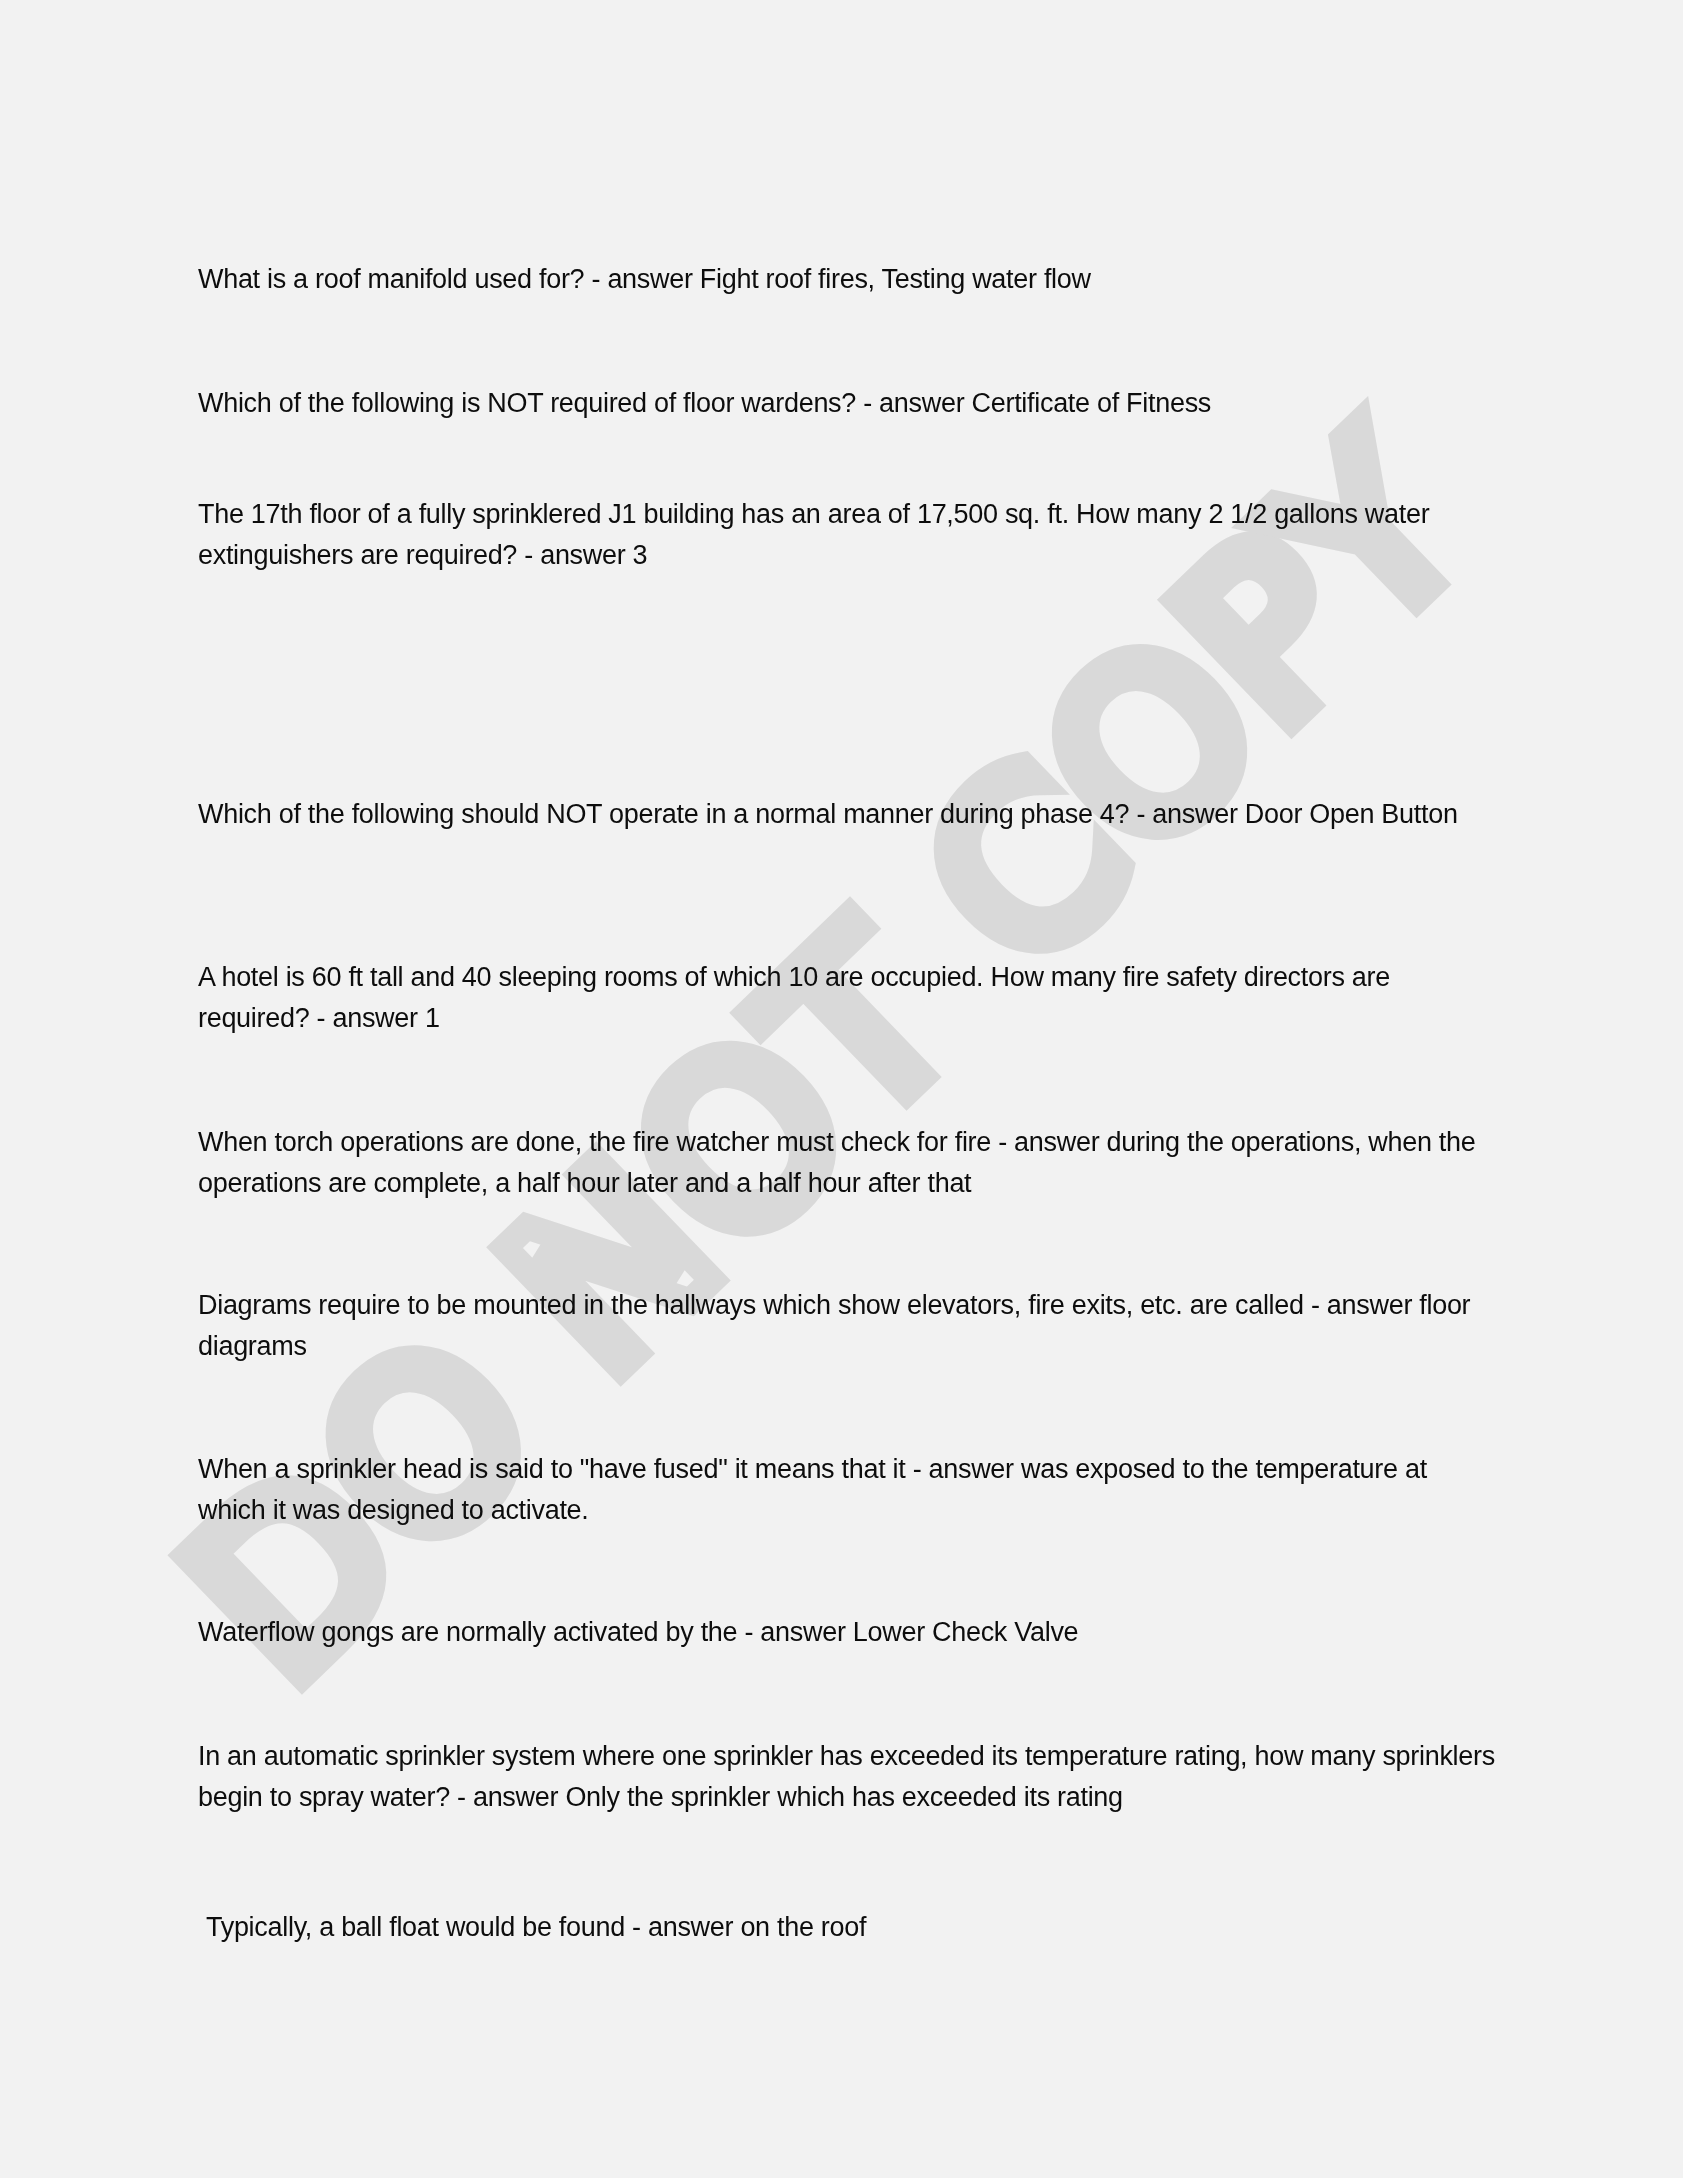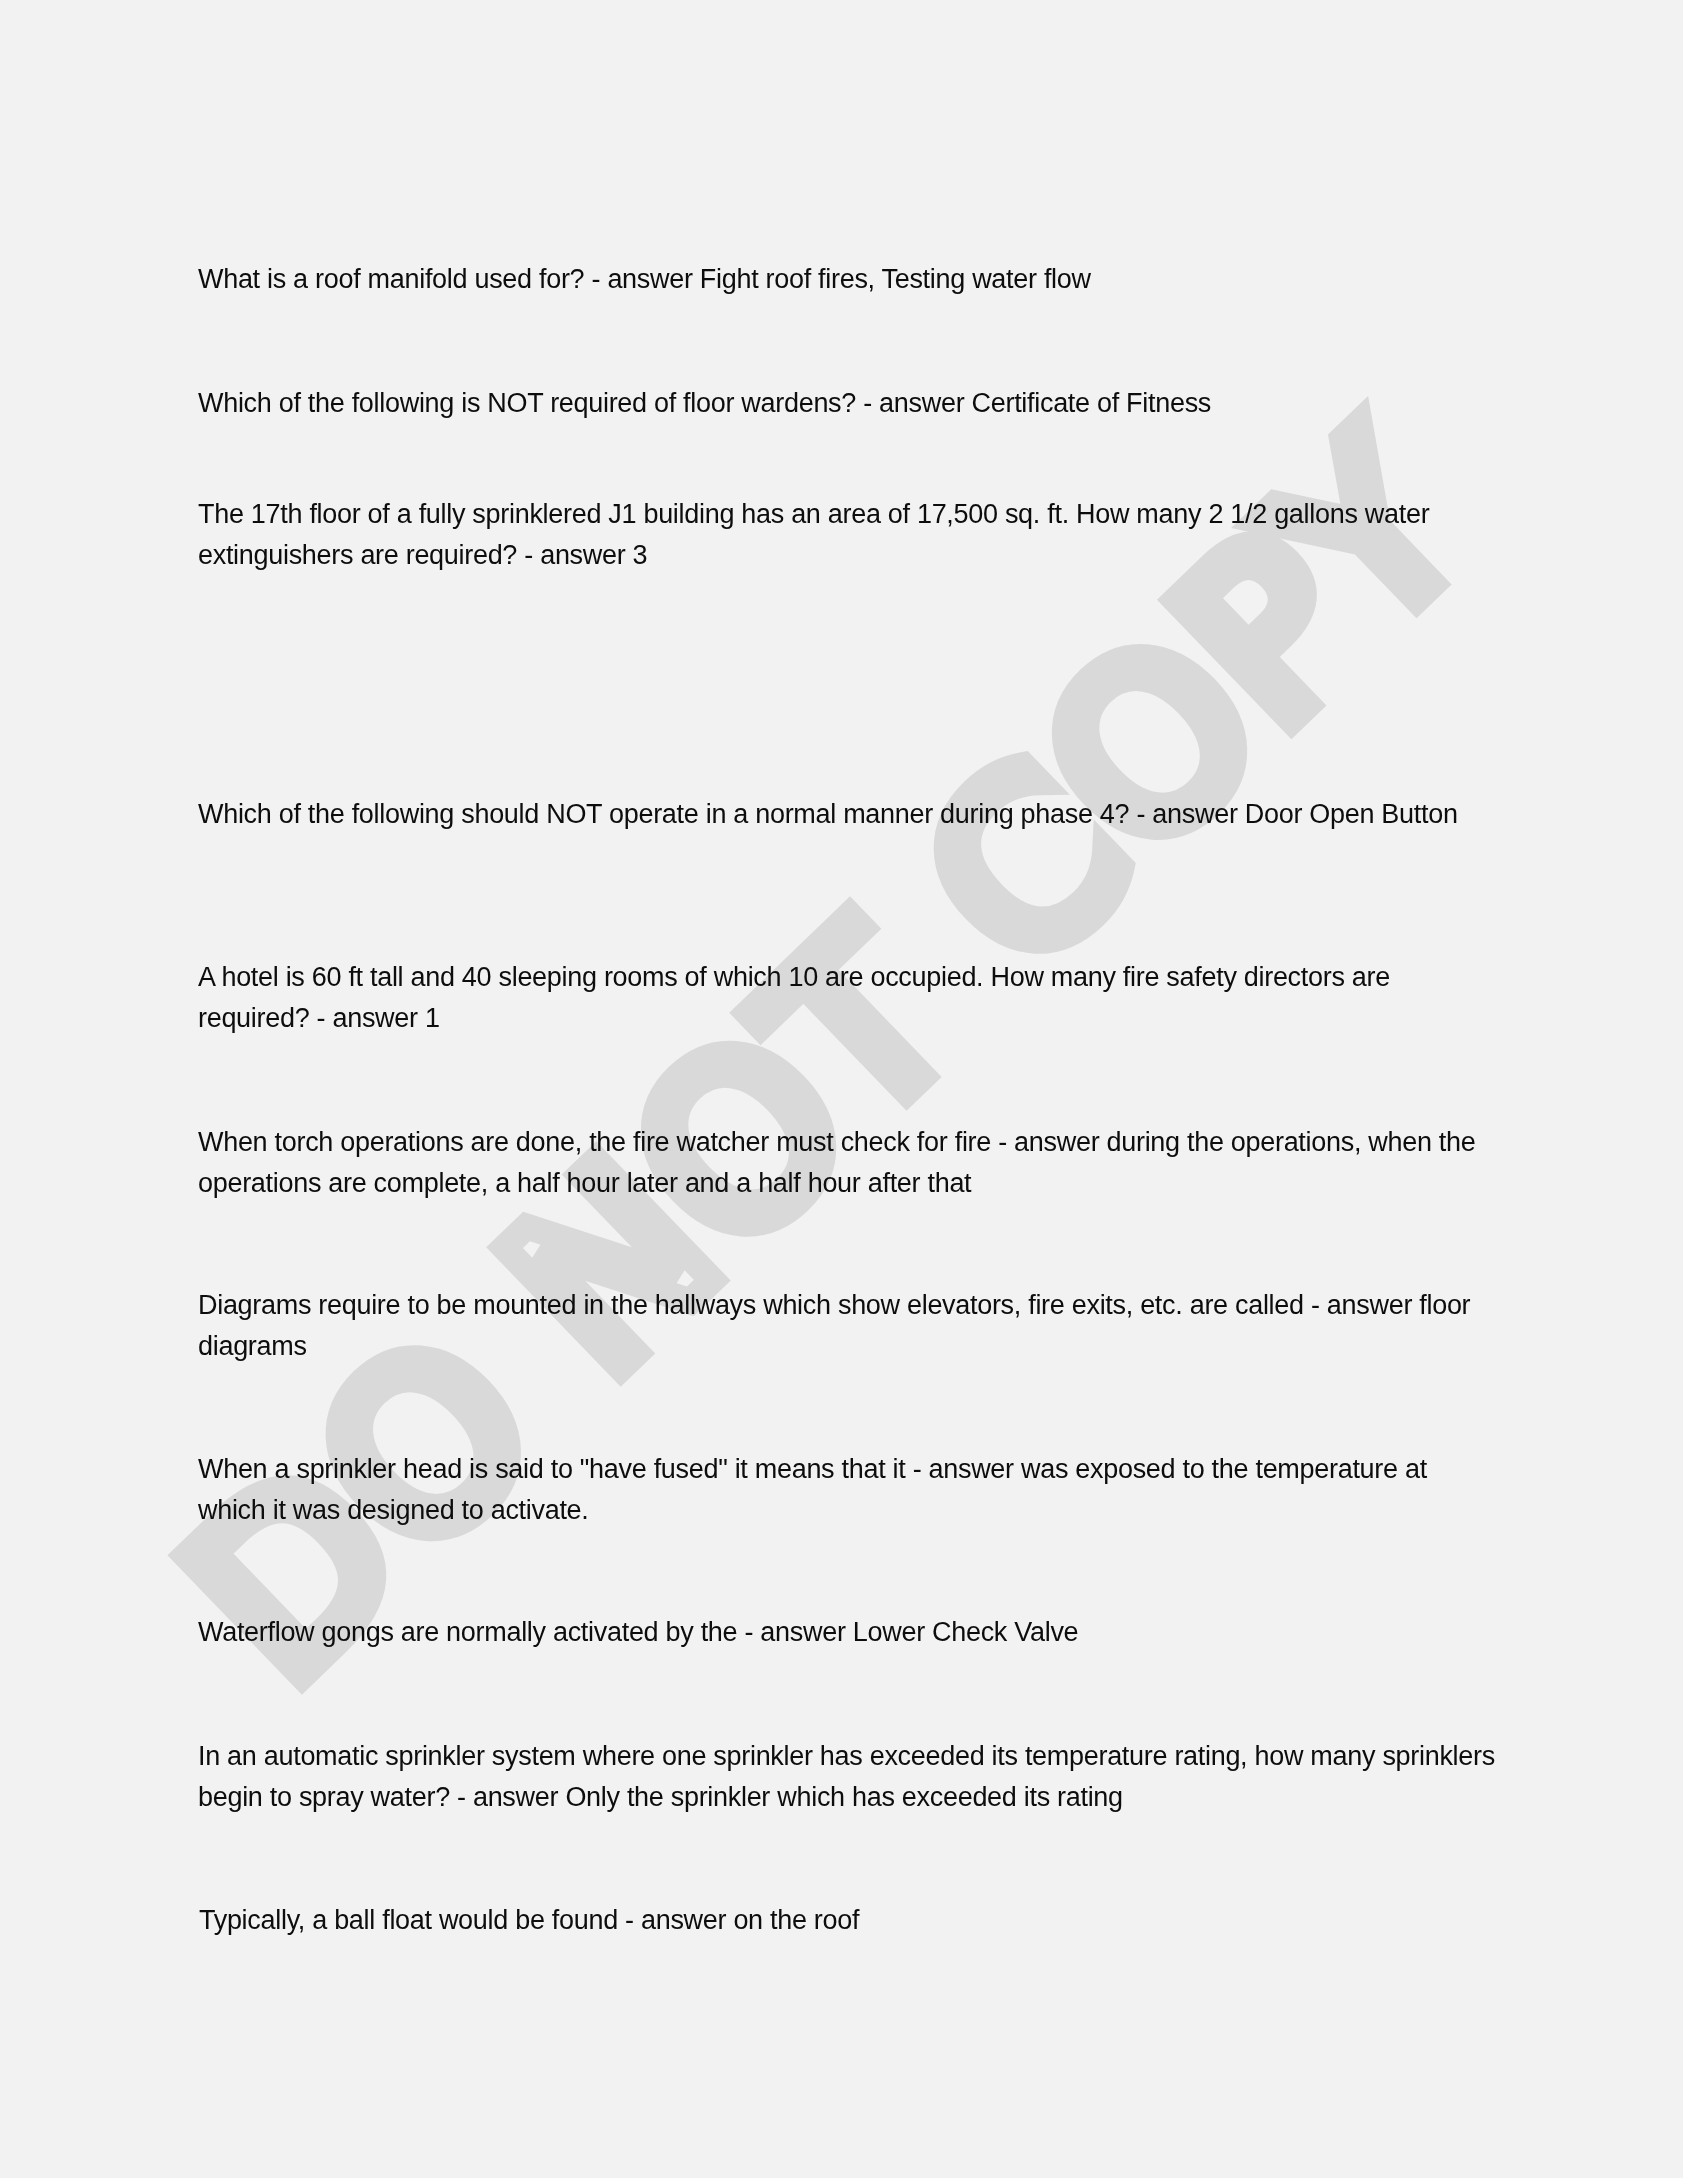--- a/index.html
+++ b/index.html
@@ -30,15 +30,15 @@
   <p class="qa" style="top:259px;margin:0;">What is a roof manifold used for? - answer Fight roof fires, Testing water flow</p>
   <p class="qa" style="top:383px;margin:0;">Which of the following is NOT required of floor wardens? - answer Certificate of Fitness</p>
   <p class="qa" style="top:494px;margin:0;">The 17th floor of a fully sprinklered J1 building has an area of 17,500 sq. ft. How many 2 1/2 gallons water extinguishers are required? - answer 3</p>
   <p class="qa" style="top:794px;margin:0;">Which of the following should NOT operate in a normal manner during phase 4? - answer Door Open Button</p>
   <p class="qa" style="top:957px;margin:0;">A hotel is 60 ft tall and 40 sleeping rooms of which 10 are occupied. How many fire safety directors are required? - answer 1</p>
   <p class="qa" style="top:1122px;margin:0;">When torch operations are done, the fire watcher must check for fire - answer during the operations, when the operations are complete, a half hour later and a half hour after that</p>
   <p class="qa" style="top:1285px;margin:0;">Diagrams require to be mounted in the hallways which show elevators, fire exits, etc. are called - answer floor diagrams</p>
   <p class="qa" style="top:1449px;margin:0;">When a sprinkler head is said to "have fused" it means that it - answer was exposed to the temperature at which it was designed to activate.</p>
   <p class="qa" style="top:1612px;margin:0;">Waterflow gongs are normally activated by the - answer Lower Check Valve</p>
   <p class="qa" style="top:1736px;margin:0;">In an automatic sprinkler system where one sprinkler has exceeded its temperature rating, how many sprinklers begin to spray water? - answer Only the sprinkler which has exceeded its rating</p>
-  <p class="qa" style="top:1899px;margin:1px;">Typically, a ball float would be found - answer on the roof</p>
+  <p class="qa" style="top:1899px;margin:8px;">Typically, a ball float would be found - answer on the roof</p>
 </div>
 
 
 </body></html>

